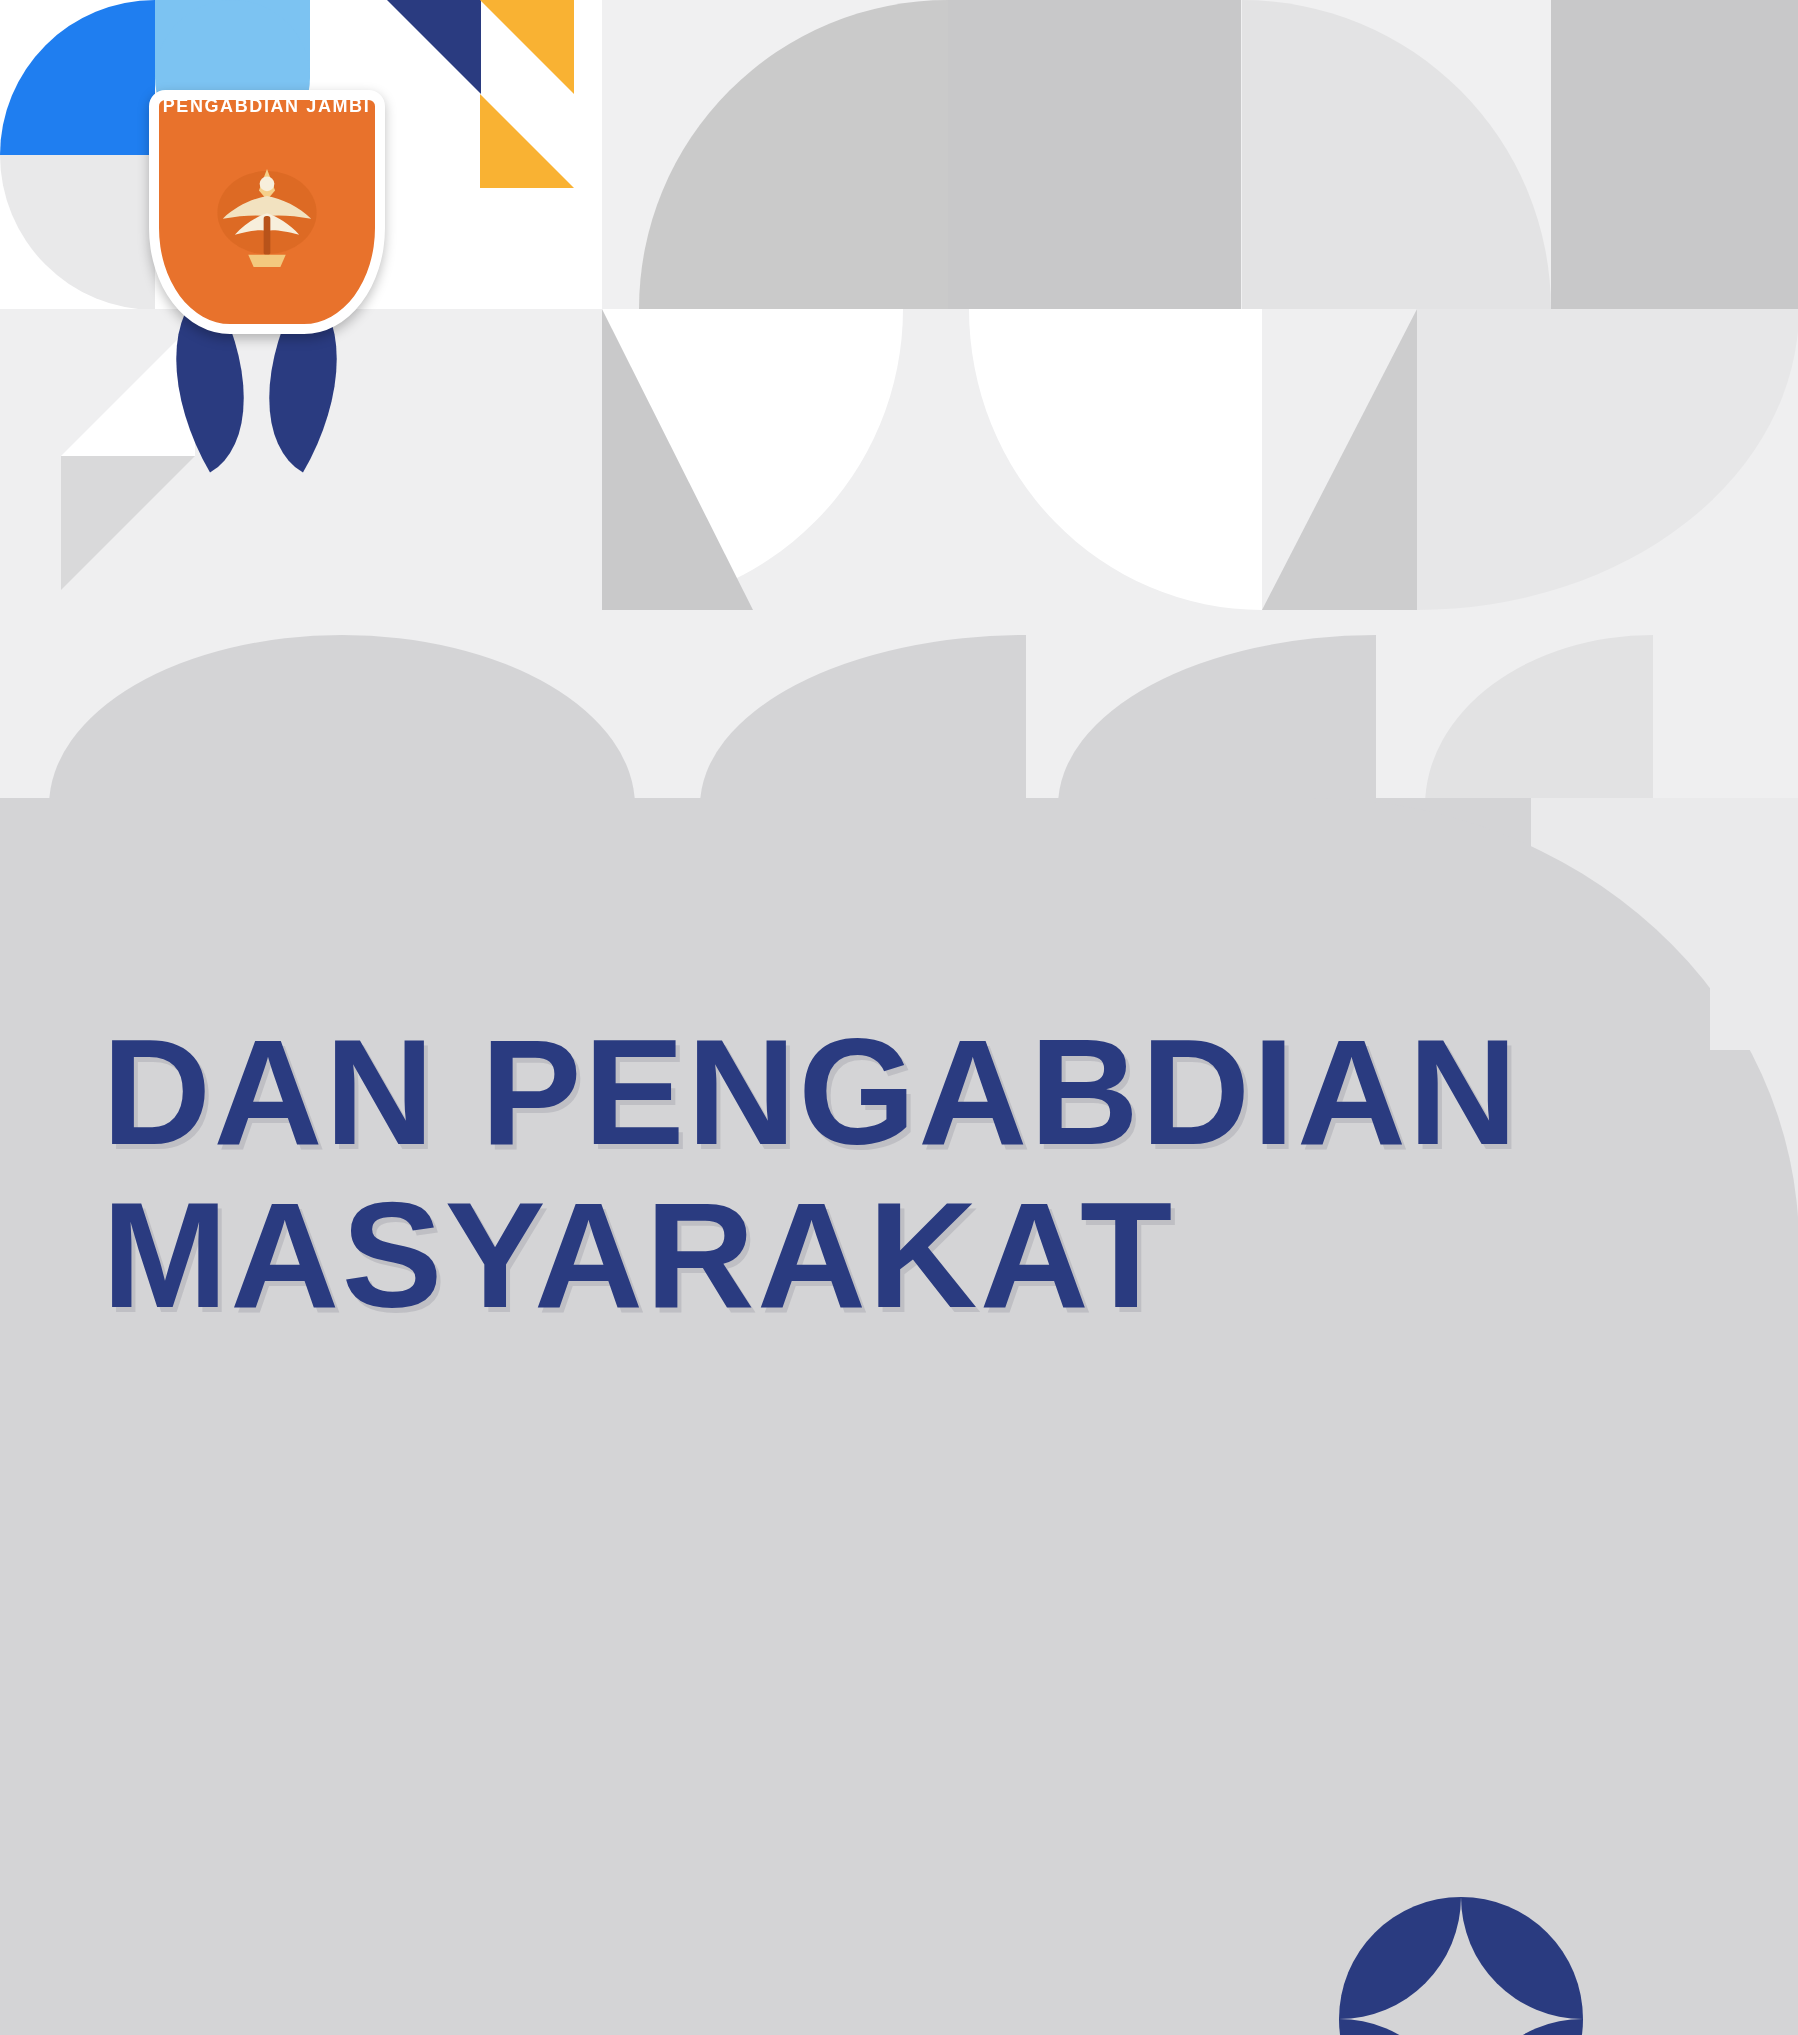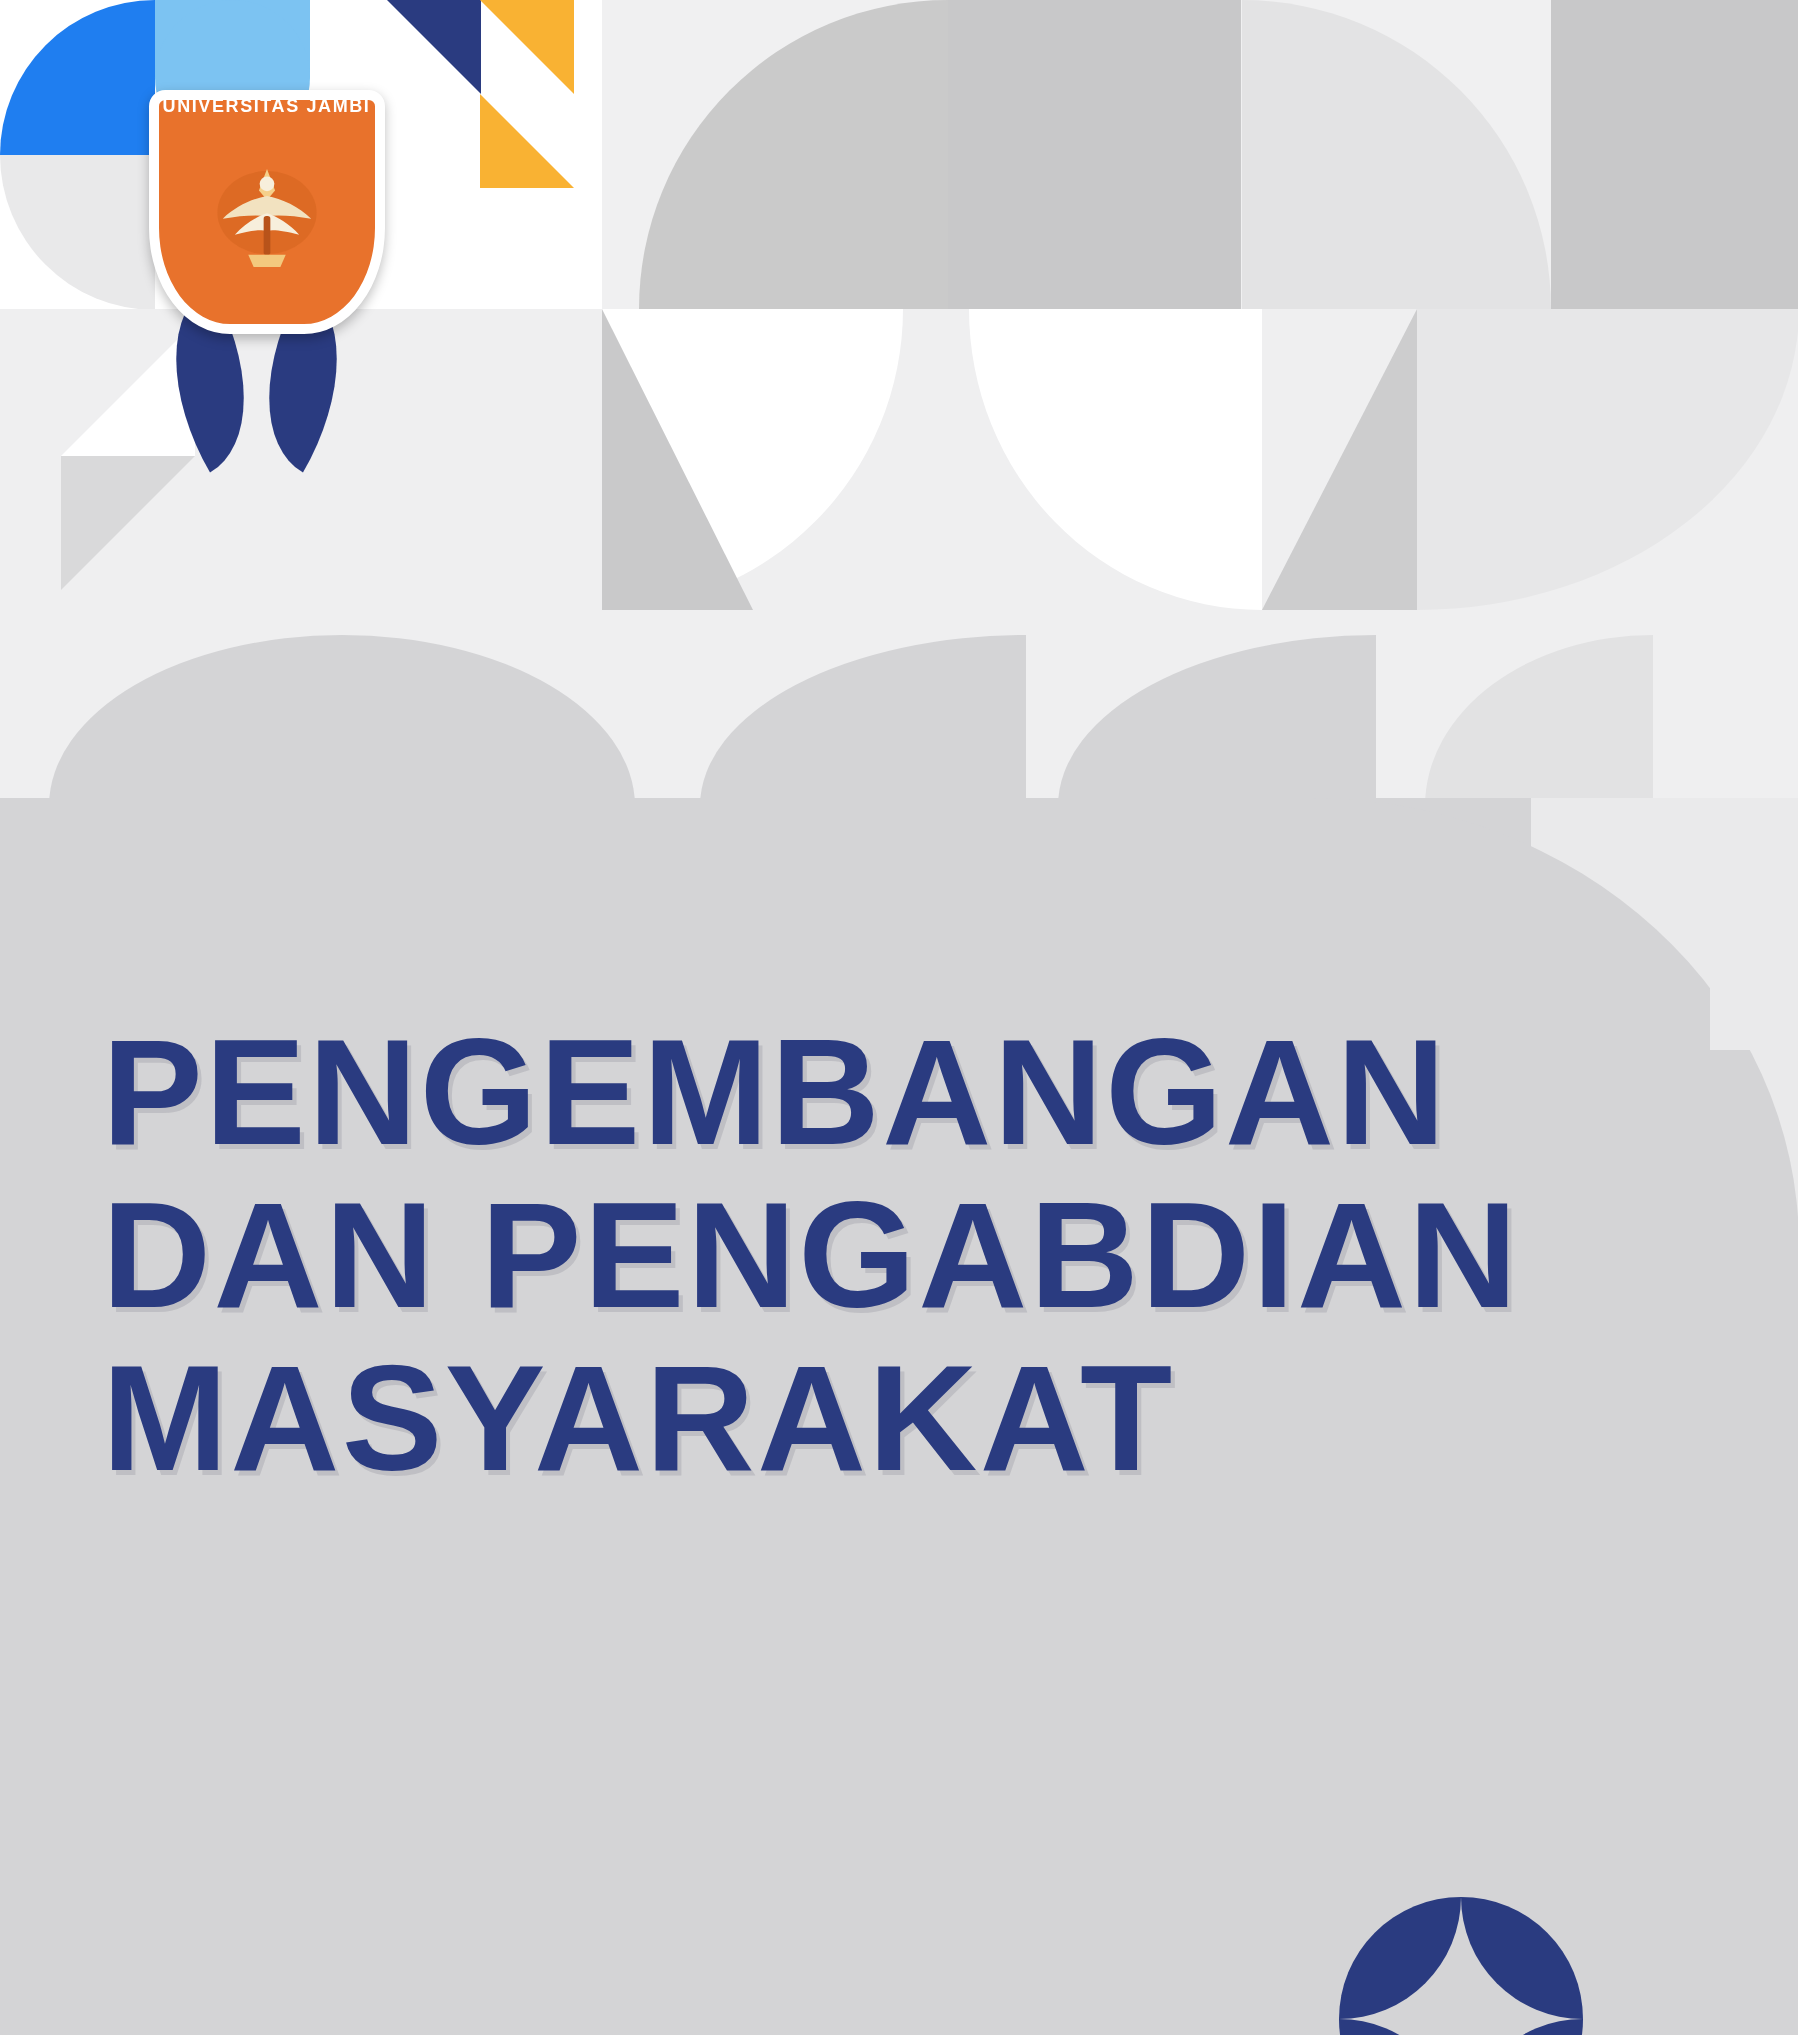--- a/index.html
+++ b/index.html
@@ -185,37 +185,36 @@
   <div class="cell" style="left:1531px;top:798px;width:268px;height:448px;background:#eaeaeb;"></div>
   <div class="cell q-tr" style="left:1311px;top:798px;width:488px;height:448px;background:#d4d4d6;"></div>
   <div class="cell" style="left:1710px;top:798px;width:89px;height:252px;background:#eaeaeb;"></div>
 
   <div class="logo-wrap">
     <div class="petal-group">
       <div class="petal" style="left:24.4px;top:24.4px;transform:rotate(-30deg);"></div>
       <div class="petal" style="left:118px;top:24.4px;transform:rotate(30deg) scaleX(-1);"></div>
     </div>
     <div class="logo-shield">
-      <div class="logo-arc-text">UNIVERSITAS JAMBI</div>
+      <div class="logo-arc-text">PENGABDIAN JAMBI</div>
       <div class="logo-inner-ring">
         <svg viewBox="0 0 200 200" width="134" height="134">
           <ellipse cx="100" cy="95" rx="74" ry="62" fill="#d4651f" opacity="0.55"></ellipse>
           <path d="M100 30 L112 62 L100 76 L88 62 Z" fill="#f5d08a"></path>
           <path d="M100 70 C78 74 52 86 34 104 C58 100 80 98 100 100 C120 98 142 100 166 104 C148 86 122 74 100 70 Z" fill="#f2e2c0"></path>
           <path d="M100 96 C86 100 66 112 52 128 C74 122 90 120 100 122 C110 120 126 122 148 128 C134 112 114 100 100 96 Z" fill="#f7efdc"></path>
           <rect x="95" y="100" width="10" height="58" rx="4" fill="#b8531a"></rect>
           <path d="M72 158 L128 158 L120 176 L80 176 Z" fill="#f3c97e"></path>
           <circle cx="100" cy="52" r="11" fill="#f7efdc"></circle>
         </svg>
       </div>
     </div>
   </div>
 
   <div class="title-block">
-    <div class="title-line">PENGEMBANGAN</div>
     <div class="title-line">DAN PENGABDIAN</div>
     <div class="title-line">MASYARAKAT</div>
   </div>
 
   <div class="bottom-art">
 
     <div class="cell" style="left:171px;top:0;width:261px;height:261px;">
       <div class="cell" style="left:8.1px;top:8.1px;width:122px;height:122px;background:#2a3b80;border-radius:100% 0 100% 0;"></div>
       <div class="cell" style="left:130px;top:8.1px;width:122px;height:122px;background:#2a3b80;border-radius:0 100% 0 100%;"></div>
       <div class="cell" style="left:8.1px;top:130px;width:122px;height:122px;background:#2a3b80;border-radius:0 100% 0 100%;"></div>

